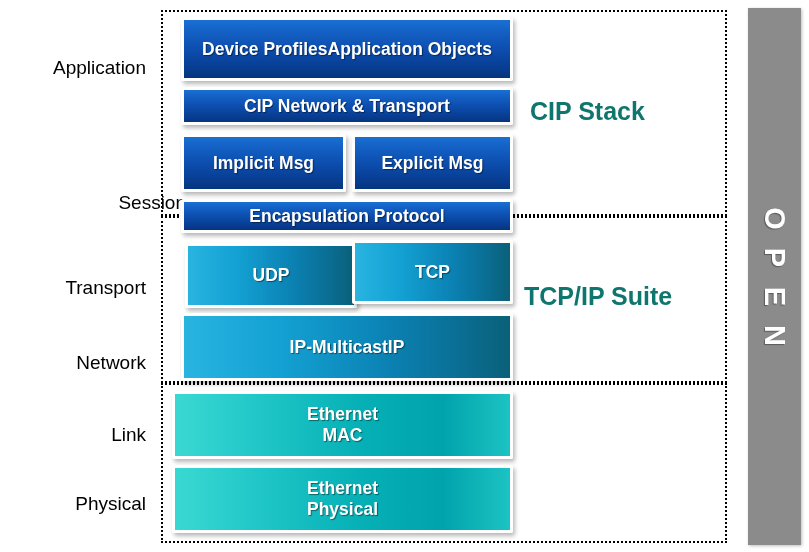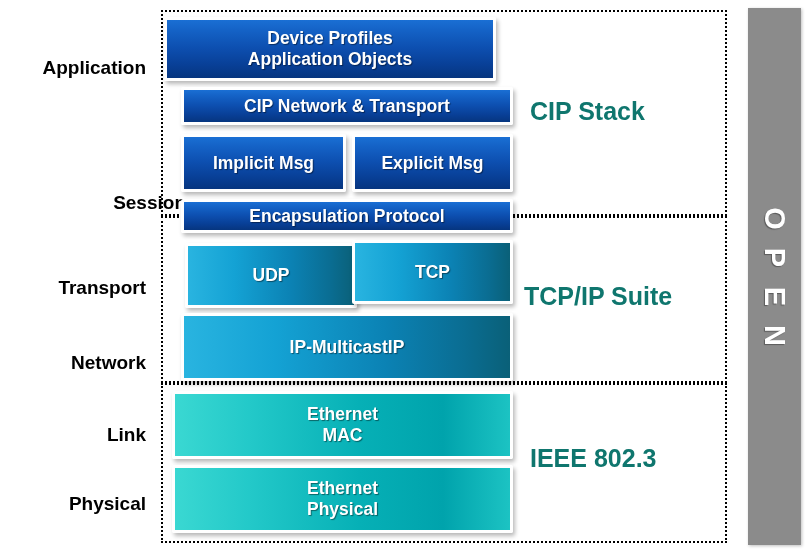--- a/index.html
+++ b/index.html
@@ -1,20 +1,20 @@
 <!DOCTYPE html>
 <html><head>
 <meta charset="utf-8">
 <style>
   html,body{margin:0;padding:0;background:#ffffff;}
   body{width:809px;height:552px;overflow:hidden;
        font-family:"Liberation Sans",sans-serif;}
   #root{position:relative;width:809px;height:552px;background:#fff;}
   .osi-col{position:absolute;left:0;width:146px;text-align:right;
-           font-weight:bold;font-size:19px;color:#000;white-space:nowrap;}
+           font-weight:normal;font-size:19px;color:#000;white-space:nowrap;}
 
   
   .group-frame{
     position:absolute;
     border:2px dotted #000;
     box-sizing:border-box;
     background:transparent;
   }
   .group-title{
     position:absolute;
@@ -109,25 +109,22 @@
   <div class="group-frame" style="left:161px;top:10px;width:566px;height:206px;"></div>
   <div class="group-frame" style="left:161px;top:216px;width:566px;height:167px;"></div>
   <div class="group-frame" style="left:161px;top:383px;width:566px;height:160px;"></div>
 
   <div class="group-title" style="left:530px;top:97px;width:190px;">
     <span>CIP Stack</span>
   </div>
   <div class="group-title" style="left:524px;top:282px;width:200px;">
     <span>TCP/IP Suite</span>
   </div>
-  <div class="group-title" style="left:530px;top:444px;width:190px;">
-    <span>IEEE 802.3</span>
-  </div>
 
-  <div class="pbox fill-blue" style="left:164px;top:17px;width:332px;height:64px;flex-direction:column;">
+  <div class="pbox fill-blue" style="left:181px;top:17px;width:332px;height:64px;flex-direction:row;">
     <span>Device Profiles</span>
     <span>Application Objects</span>
   </div>
 
   <div class="pbox fill-blue" style="left:181px;top:87px;width:332px;height:38px;">
     <span>CIP Network &amp; Transport</span>
   </div>
 
   <div class="pbox fill-blue" style="left:181px;top:134px;width:165px;height:58px;">
     <span>Implicit Msg</span>

